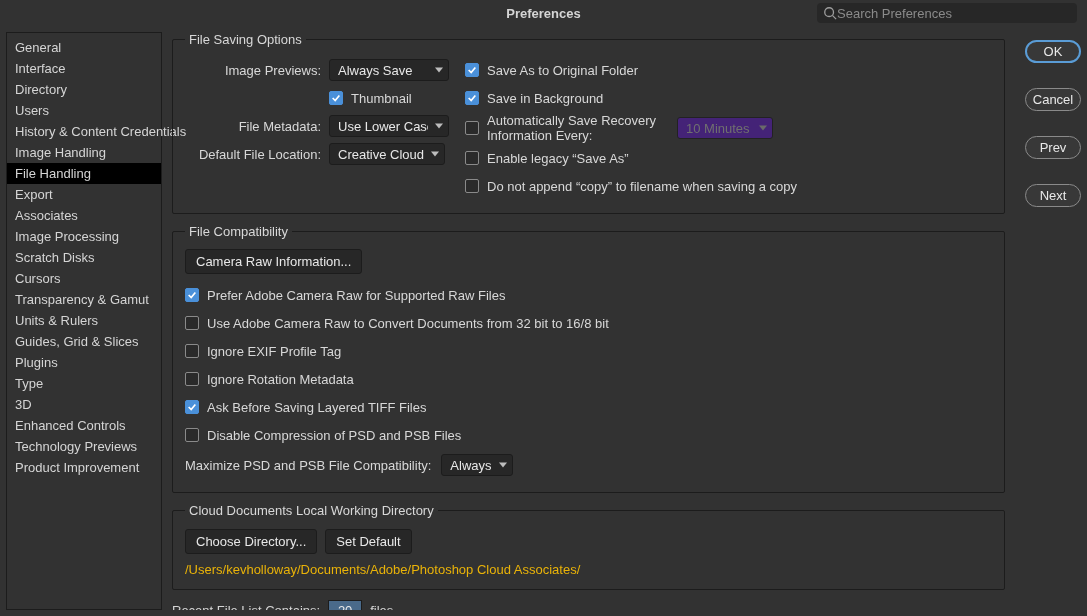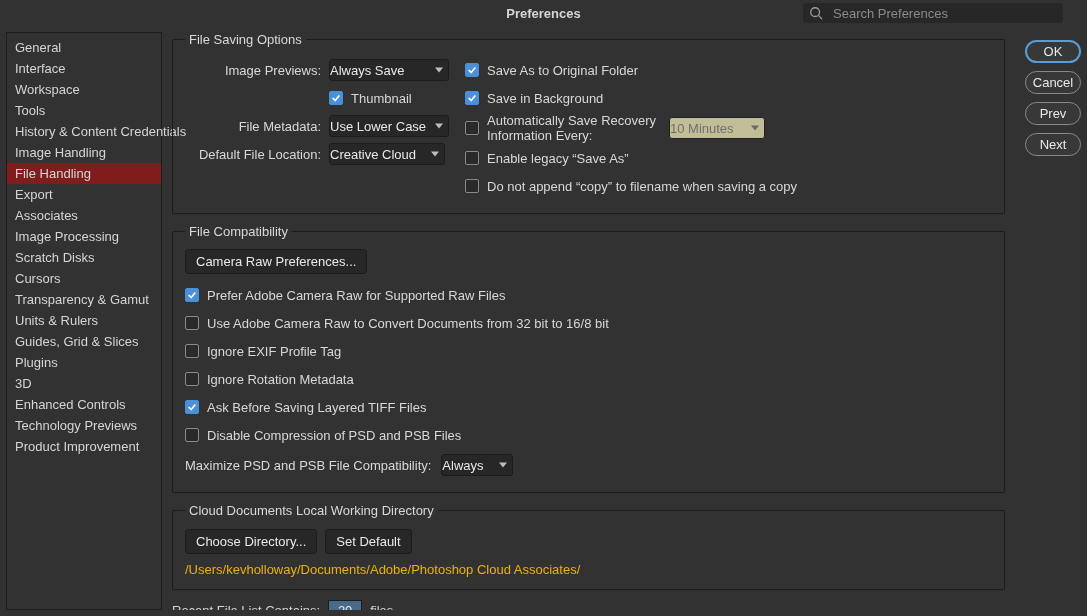--- a/index.html
+++ b/index.html
@@ -1,50 +1,50 @@
 <!DOCTYPE html>
 <html><head>
 <meta charset="utf-8">
 <style>
 * { box-sizing: border-box; margin: 0; padding: 0; }
 html, body { width: 1087px; height: 616px; background: #323232; font-family: -apple-system, "Helvetica Neue", Arial, sans-serif; font-size: 13px; color: #d5d5d5; overflow: hidden; }
 
 .titlebar { height: 26px; background: #323232; position: relative; display: flex; align-items: center; }
 .titlebar .title { position: absolute; left: 50%; transform: translateX(-50%); color: #d5d5d5; font-weight: 600; font-size: 13px; }
-.search-wrap { position: absolute; right: 24px; top: 3px; width: 260px; height: 20px; background: #272727; border-radius: 4px; display: flex; align-items: center; padding: 0 6px; gap: 10px; }
+.search-wrap { position: absolute; right: 10px; top: 3px; width: 260px; height: 20px; background: #272727; border-radius: 4px; display: flex; align-items: center; padding: 0 6px; gap: 0; }
 .search-wrap .icon { color: #9e9e9e; width: 14px; height: 14px; }
 .search-wrap input { flex: 1; background: transparent; border: none; outline: none; color: #d5d5d5; font-size: 13px; }
 .search-wrap input::placeholder { color: #8a8a8a; }
 
 .body { display: flex; height: calc(616px - 26px); padding: 6px; gap: 6px; }
 
 .sidebar { width: 156px; background: #323232; border: 1px solid #1c1c1c; padding: 4px 0; }
 .sidebar-item { padding: 3px 8px; color: #d5d5d5; font-size: 13px; cursor: pointer; white-space: nowrap; }
-.sidebar-item.active { background: #7f1d1d; }
+.sidebar-item.active { background: #000000; }
 
 .main { flex: 1; padding: 0 4px; overflow: hidden; }
 
-.right-panel { width: 66px; display: flex; flex-direction: column; gap: 8px; padding-top: 8px; align-items: flex-end; }
+.right-panel { width: 66px; display: flex; flex-direction: column; gap: 25px; padding-top: 8px; align-items: flex-end; }
 .pill-btn { width: 56px; height: 23px; border: 1px solid #8a8a8a; background: #383838; color: #e8e8e8; border-radius: 12px; font-size: 13px; display: flex; align-items: center; justify-content: center; cursor: pointer; }
 .pill-btn.primary { border: 2px solid #5a9cd6; }
 
 fieldset { border: 1px solid #1c1c1c; border-radius: 2px; padding: 10px 12px 12px; margin-bottom: 10px; position: relative; }
 legend { padding: 0 4px; color: #d8d8d8; font-size: 13px; }
 
 .row { display: flex; align-items: center; min-height: 26px; margin-bottom: 2px; }
 .two-col { display: flex; gap: 8px; }
 .left-col { width: 272px; }
 .right-col { flex: 1; }
 
 .lbl-right { width: 144px; text-align: right; padding-right: 8px; color: #d8d8d8; }
 
-select, .select { background: #272727; color: #e8e8e8; border: 1px solid #1c1c1c; border-radius: 3px; height: 22px; padding: 0 20px 0 0; font-size: 13px; appearance: none; position: relative; }
+select, .select { background: #272727; color: #e8e8e8; border: 1px solid #1c1c1c; border-radius: 3px; height: 22px; padding: 0 20px 0 8px; font-size: 13px; appearance: none; position: relative; }
 .select-wrap { position: relative; display: inline-block; }
 .select-wrap::after { content: ""; position: absolute; right: 6px; top: 50%; width: 0; height: 0; border-left: 4px solid transparent; border-right: 4px solid transparent; border-top: 5px solid #bdbdbd; transform: translateY(-50%); pointer-events: none; }
-.select-wrap.disabled select { color: #8a8a8a; background: #fef9c3; }
+.select-wrap.disabled select { color: #8a8a8a; background: #4c1d95; margin-left: 8px; }
 .select-wrap.disabled::after { border-top-color: #6a6a6a; }
 
 .chk { width: 14px; height: 14px; border: 1px solid #8a8a8a; border-radius: 2px; display: inline-flex; align-items: center; justify-content: center; background: #2a2a2a; margin-right: 8px; flex-shrink: 0; cursor: pointer; }
 .chk.on { background: #4a90d9; border-color: #4a90d9; }
 .chk.on svg { width: 10px; height: 10px; color: #fff; }
 .chk-label { color: #d8d8d8; }
 
 .btn { background: #272727; border: 1px solid #1c1c1c; color: #e8e8e8; padding: 4px 10px; border-radius: 3px; font-size: 13px; cursor: pointer; }
 
 .path { color: #eab308; margin-top: 8px; }
@@ -64,34 +64,35 @@
         <line x1="11" y1="11" x2="15" y2="15"></line>
       </svg>
     <input placeholder="Search Preferences" style="">
   </div>
 </div>
 
 <div class="body">
   <div class="sidebar" id="sidebar">
       <div class="sidebar-item">General</div>
       <div class="sidebar-item">Interface</div>
-      <div class="sidebar-item">Workspace</div>
-      <div class="sidebar-item">Tools</div>
+      <div class="sidebar-item">Directory</div>
+      <div class="sidebar-item">Users</div>
       <div class="sidebar-item">History &amp; Content Credentials</div>
       <div class="sidebar-item">Image Handling</div>
       <div class="sidebar-item active">File Handling</div>
       <div class="sidebar-item">Export</div>
       <div class="sidebar-item">Associates</div>
       <div class="sidebar-item">Image Processing</div>
       <div class="sidebar-item">Scratch Disks</div>
       <div class="sidebar-item">Cursors</div>
       <div class="sidebar-item">Transparency &amp; Gamut</div>
       <div class="sidebar-item">Units &amp; Rulers</div>
       <div class="sidebar-item">Guides, Grid &amp; Slices</div>
       <div class="sidebar-item">Plugins</div>
+      <div class="sidebar-item">Type</div>
       <div class="sidebar-item">3D</div>
       <div class="sidebar-item">Enhanced Controls</div>
       <div class="sidebar-item">Technology Previews</div>
       <div class="sidebar-item">Product Improvement</div>
     </div>
 
   <div class="main">
 
     <fieldset>
       <legend>File Saving Options</legend>
@@ -148,21 +149,21 @@
           <div class="row">
             <span class="chk"></span>
             <span class="chk-label">Do not append “copy” to filename when saving a copy</span>
           </div>
         </div>
       </div>
     </fieldset>
 
     <fieldset>
       <legend>File Compatibility</legend>
-      <button class="btn">Camera Raw Preferences...</button>
+      <button class="btn">Camera Raw Information...</button>
       <div id="compat-checks" style="margin-top:8px">
           <div class="row">
             <span class="chk on">
               <svg viewBox="0 0 12 12">
                 <path d="M2 6 L5 9 L10 3" stroke="currentColor" stroke-width="2" fill="none"></path>
               </svg>
             </span>
             <span class="chk-label">Prefer Adobe Camera Raw for Supported Raw Files</span>
           </div>
           <div class="row">

